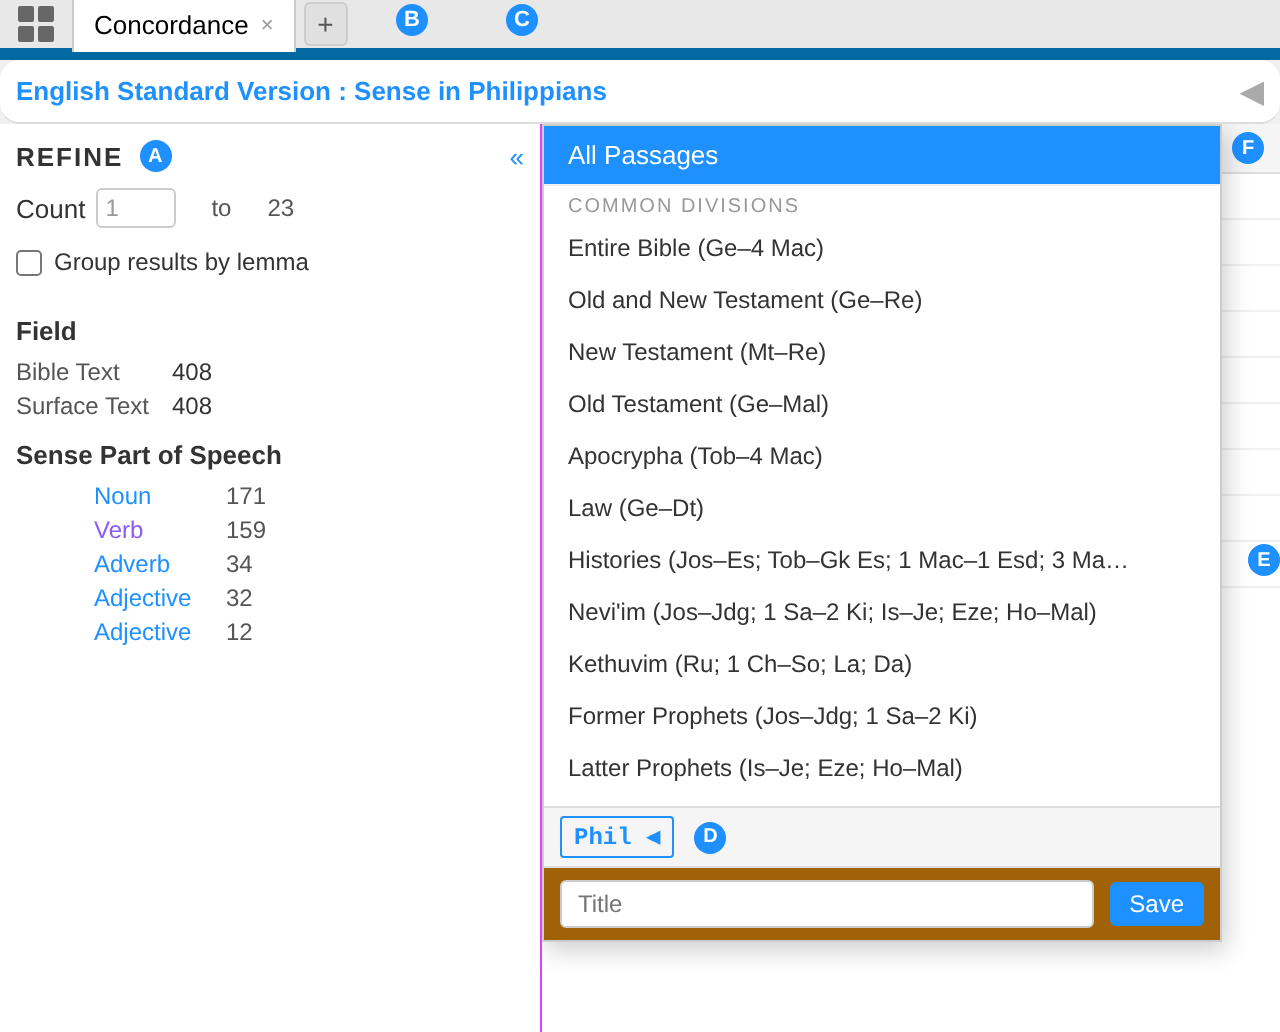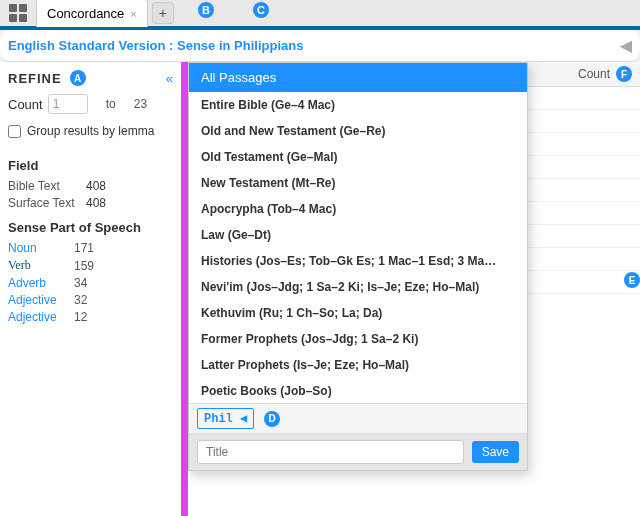--- a/index.html
+++ b/index.html
@@ -3,21 +3,21 @@
   <meta charset="utf-8">
   <style>
     * { box-sizing: border-box; margin: 0; padding: 0; }
     body { font-family: Arial, sans-serif; font-size: 13px; background: #f0f0f0; width: 640px; height: 516px; overflow: hidden; position: relative; }
 
     
     .tab-bar {
       display: flex;
       align-items: center;
       background: #e8e8e8;
-      border-bottom: 4px solid #0369a1;
+      border-bottom: 6px solid #0369a1;
       height: 30px;
       padding: 0 4px;
     }
     .tab-icon {
       width: 28px;
       height: 28px;
       display: flex; align-items: center; justify-content: center;
       margin-right: 4px;
     }
     .tab {
@@ -85,23 +85,23 @@
 
     
     .main {
       display: flex;
       height: calc(516px - 62px);
       position: relative;
     }
 
     
     .refine-panel {
-      width: 188px;
+      width: 271px;
       background: #fff;
-      border-right: 7px solid #d946ef;
+      border-right: 1px solid #d946ef;
       padding: 8px;
       flex-shrink: 0;
       overflow-y: auto;
     }
     .refine-header {
       display: flex;
       align-items: center;
       margin-bottom: 8px;
     }
     .refine-title {
@@ -145,25 +145,25 @@
     .checkbox-row { display: flex; align-items: center; margin-bottom: 18px; }
     .checkbox-row input { margin-right: 6px; }
     .checkbox-label { font-size: 12px; color: #333; }
 
     .field-section { margin-top: 20px; }
     .field-row { display: flex; align-items: flex-start; margin-bottom: 3px; }
     .field-name { font-size: 12px; color: #555; margin-right: 8px; min-width: 70px; }
     .field-count { font-size: 12px; color: #333; }
 
     .sense-section { margin-top: 10px; }
-    .sense-row { display: flex; align-items: flex-end; margin-bottom: 3px; }
+    .sense-row { display: flex; align-items: flex-end; margin-bottom: 3px; margin-left: 39px; }
     .sense-name { font-size: 12px; margin-right: 6px; min-width: 60px; }
     .sense-count { font-size: 12px; color: #555; }
     .sense-noun { color: #1e90ff; }
-    .sense-verb { color: #0c4a6e; font-family: Liberation Serif, serif; }
+    .sense-verb { color: #8b5cf6; }
     .sense-adv { color: #1e90ff; }
     .sense-adj { color: #1e90ff; }
 
     
     .results-panel {
       flex: 1;
       background: #fff;
       overflow-y: auto;
       position: relative;
     }
@@ -247,34 +247,33 @@
       letter-spacing: 1px;
       padding: 5px 12px 2px;
       text-transform: uppercase;
       border-top: 1px solid #eee;
     }
     .dropdown-item {
       padding: 6px 12px;
       font-size: 12px;
       color: #333;
       cursor: pointer;
-      font-weight: bold;
     }
     .dropdown-scrollable {
       max-height: 340px;
       overflow-y: auto;
     }
 
     
     .search-row {
       display: flex;
       align-items: center;
       padding: 6px 8px;
       border-top: 1px solid #ddd;
-      background: #e5e5e5;
+      background: #a16207;
     }
     .search-input {
       flex: 1;
       border: 1px solid #ccc;
       border-radius: 3px;
       padding: 4px 8px;
       font-size: 12px;
       color: #999;
     }
     .search-save {
@@ -509,24 +508,25 @@
         </div>
       <span>love (Christian)  4</span>
     </div>
 
     <div class="badge-e">E</div>
 
     <div class="dropdown-overlay">
       <div class="dropdown-container">
         <div class="dropdown-scrollable">
           <div class="dropdown-selected">All Passages</div>
+          <div class="dropdown-divider-label">COMMON DIVISIONS</div>
           <div class="dropdown-item">Entire Bible (Ge–4 Mac)</div>
           <div class="dropdown-item">Old and New Testament (Ge–Re)</div>
+          <div class="dropdown-item">New Testament (Mt–Re)</div>
           <div class="dropdown-item">Old Testament (Ge–Mal)</div>
-          <div class="dropdown-item">New Testament (Mt–Re)</div>
           <div class="dropdown-item">Apocrypha (Tob–4 Mac)</div>
           <div class="dropdown-item">Law (Ge–Dt)</div>
           <div class="dropdown-item">Histories (Jos–Es; Tob–Gk Es; 1 Mac–1 Esd; 3 Ma…</div>
           <div class="dropdown-item">Nevi'im (Jos–Jdg; 1 Sa–2 Ki; Is–Je; Eze; Ho–Mal)</div>
           <div class="dropdown-item">Kethuvim (Ru; 1 Ch–So; La; Da)</div>
           <div class="dropdown-item">Former Prophets (Jos–Jdg; 1 Sa–2 Ki)</div>
           <div class="dropdown-item">Latter Prophets (Is–Je; Eze; Ho–Mal)</div>
           <div class="dropdown-item">Poetic Books (Job–So)</div>
 
         </div>

